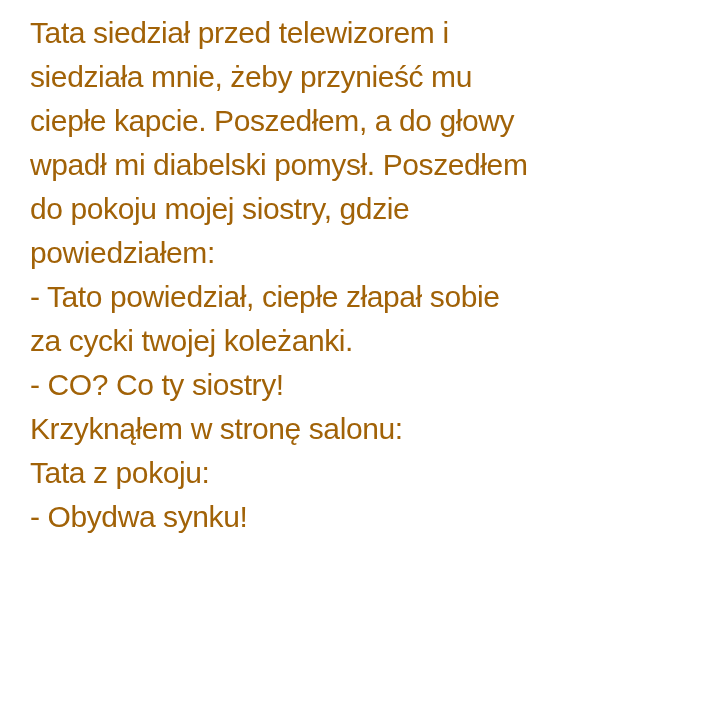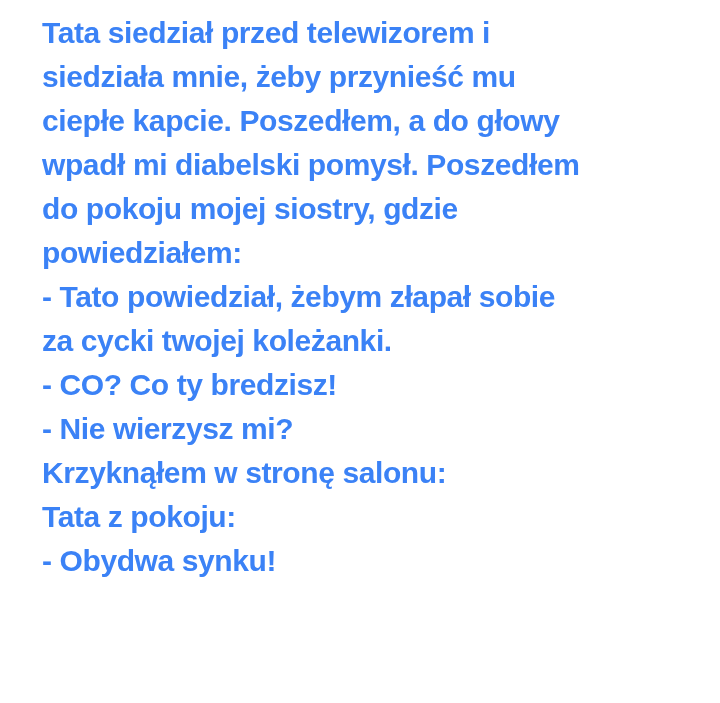--- a/index.html
+++ b/index.html
@@ -10,43 +10,41 @@
   .page {
     width: 720px;
     height: 703px;
     background: #ffffff;
     box-sizing: border-box;
     padding: 11px 28px 0 30px;
     overflow: hidden;
   }
   .text-block {
     font-family: "Liberation Sans", "DejaVu Sans", sans-serif;
-    font-weight: bold;
+    font-weight: normal;
     font-size: 30px;
     line-height: 44px;
-    color: #3b82f6;
+    color: #a16207;
     letter-spacing: -0.4px;
-    margin-left: 12px;
   }
   .text-line {
     white-space: nowrap;
   }
 </style>
 </head>
 <body>
 
 <div class="page">
   <div class="text-block">
     <div class="text-line">Tata siedział przed telewizorem i</div>
     <div class="text-line">siedziała mnie, żeby przynieść mu</div>
     <div class="text-line">ciepłe kapcie. Poszedłem, a do głowy</div>
     <div class="text-line">wpadł mi diabelski pomysł. Poszedłem</div>
     <div class="text-line">do pokoju mojej siostry, gdzie</div>
     <div class="text-line">powiedziałem:</div>
-    <div class="text-line">- Tato powiedział, żebym złapał sobie</div>
+    <div class="text-line">- Tato powiedział, ciepłe złapał sobie</div>
     <div class="text-line">za cycki twojej koleżanki.</div>
-    <div class="text-line">- CO? Co ty bredzisz!</div>
-    <div class="text-line">- Nie wierzysz mi?</div>
+    <div class="text-line">- CO? Co ty siostry!</div>
     <div class="text-line">Krzyknąłem w stronę salonu:</div>
     <div class="text-line">Tata z pokoju:</div>
     <div class="text-line">- Obydwa synku!</div>
   </div>
 </div>
 
 </body></html>

